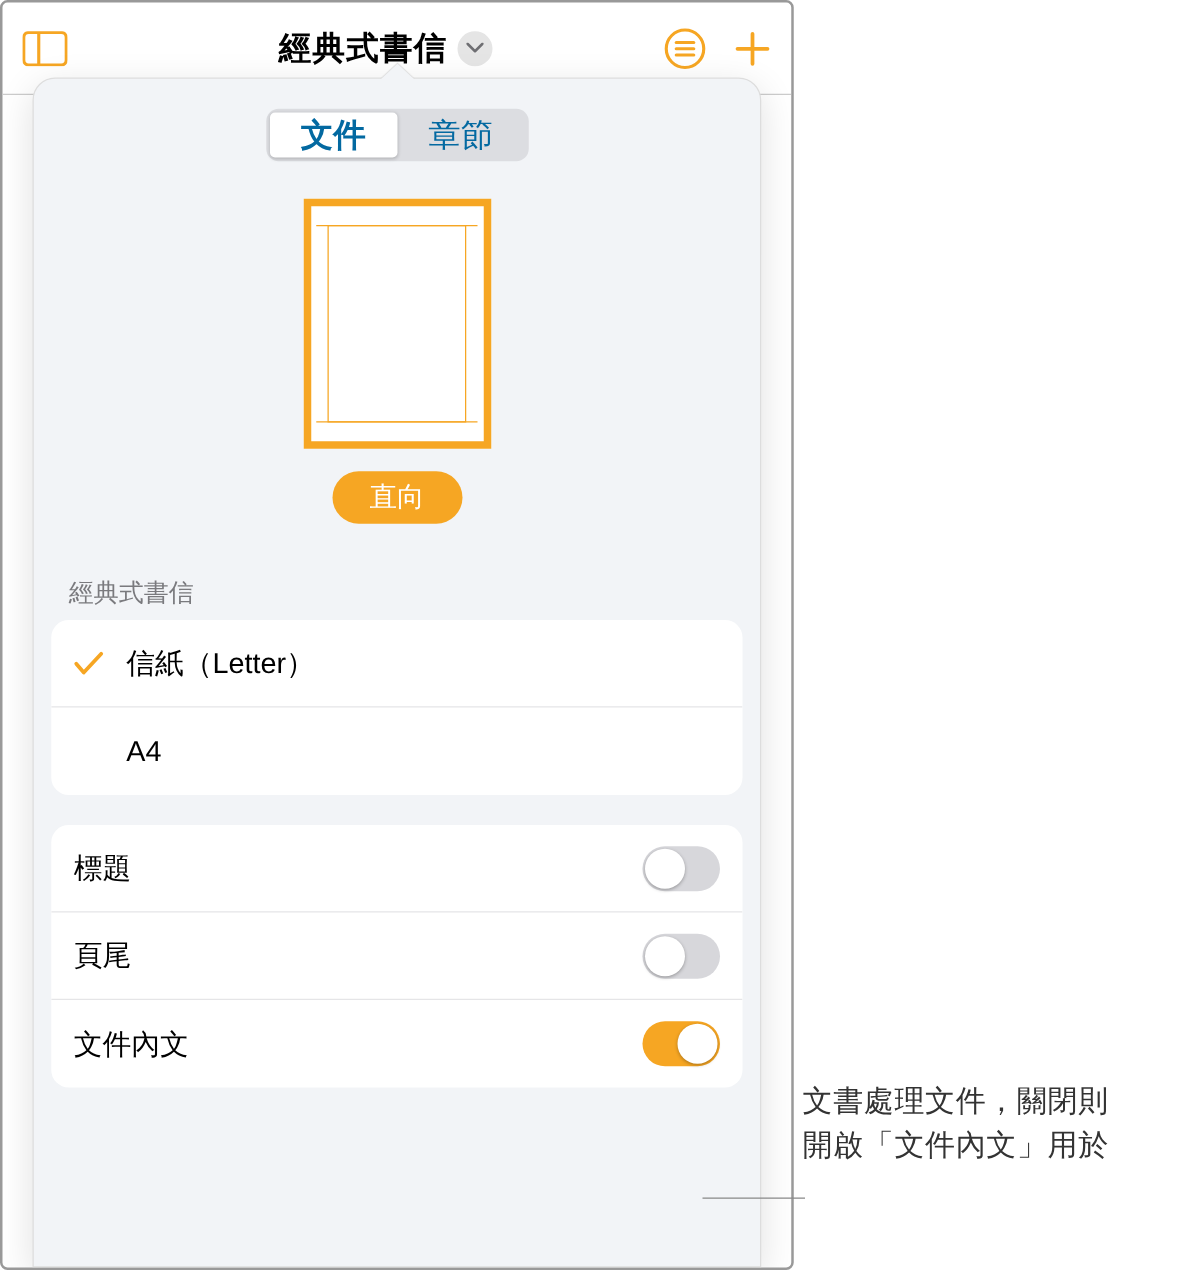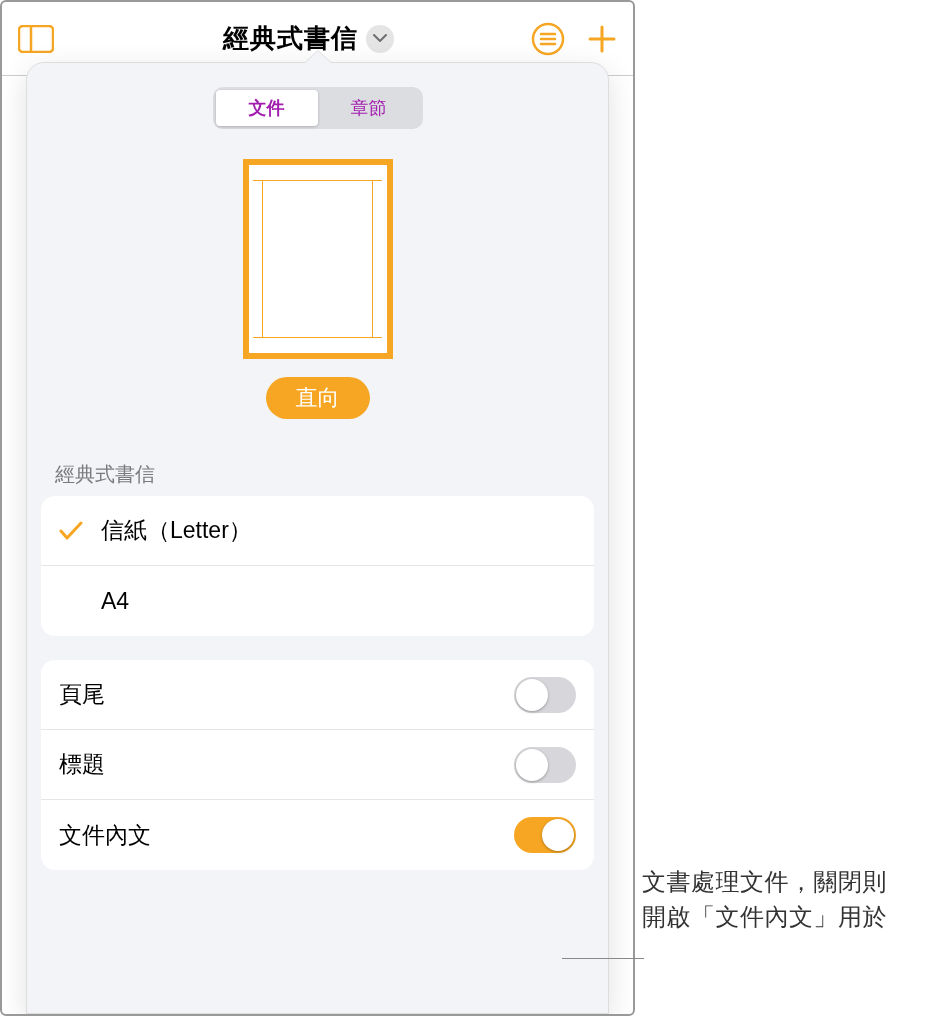--- a/index.html
+++ b/index.html
@@ -80,22 +80,22 @@
     height: 42px;
     background:#dcdde1;
     border-radius: 10px;
     margin: 4px auto 30px;
     display:flex;
     padding:3px;
   }
   .seg-item {
     flex:1;
     display:flex;align-items:center;justify-content:center;
-    font-size:18px;
-    color:#a21caf;
+    font-size:26px;
+    color:#0369a1;
     border-radius:4px;
   }
   .seg-item.selected {
     background:#fff;
     font-weight:600;
     box-shadow:0 1px 3px rgba(0,0,0,0.2);
   }
   .orient-row {
     display:flex;
     justify-content:center;
@@ -267,27 +267,27 @@
         <span class="row-label">信紙（Letter）</span>
       </div>
       <div class="row">
         <span class="check-col"></span>
         <span class="row-label">A4</span>
       </div>
     </div>
 
     <div class="card">
       <div class="row">
-        <span class="row-label">頁尾</span>
+        <span class="row-label">標題</span>
         <span class="toggle">
             <span class="knob"></span>
           </span>
       </div>
       <div class="row">
-        <span class="row-label">標題</span>
+        <span class="row-label">頁尾</span>
         <span class="toggle">
             <span class="knob"></span>
           </span>
       </div>
       <div class="row">
         <span class="row-label">文件內文</span>
         <span class="toggle on">
             <span class="knob"></span>
           </span>
       </div>

